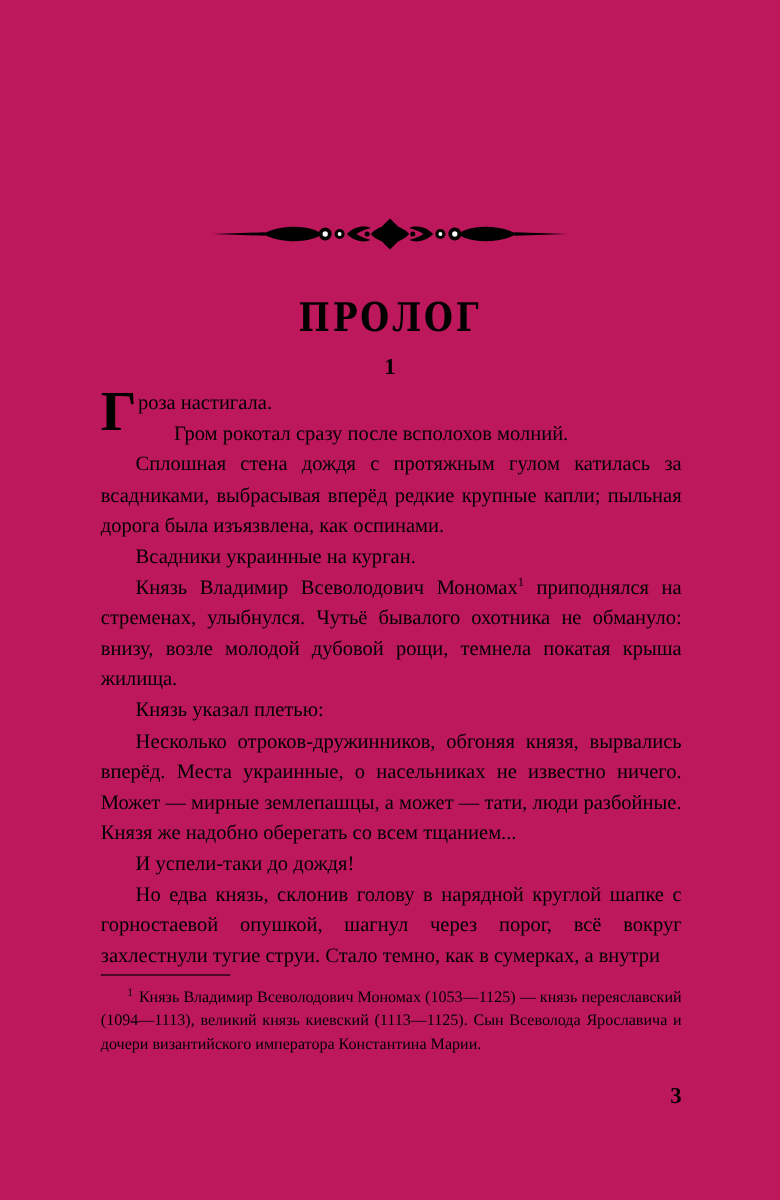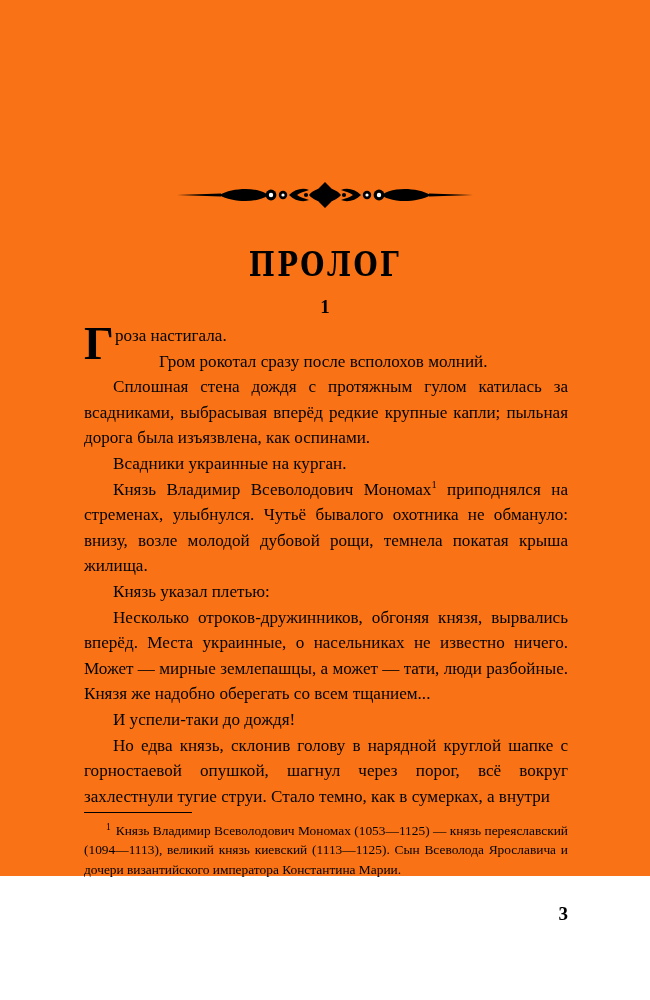--- a/index.html
+++ b/index.html
@@ -12,22 +12,22 @@
     height: 1000px;
     overflow: hidden;
     font-family: "Liberation Serif", "DejaVu Serif", serif;
     color: #000000;
     -webkit-font-smoothing: antialiased;
   }
 
   .page {
     position: relative;
     width: 650px;
-    height: 876px;
-    background: #f97316;
+    height: 1000px;
+    background: #be185d;
     box-sizing: border-box;
   }
 
   
   .ornament {
     position: absolute;
     left: 0;
     top: 172px;
     width: 650px;
     height: 46px;
@@ -192,21 +192,21 @@
       </g>
     </svg>
   </div>
 
   <h1 class="chapter-title">ПРОЛОГ</h1>
 
   <div class="section-number">1</div>
 
   <div class="body-text">
 
-    <p class="no-indent dropcap-para"><span class="dropcap">Г</span><span>роза настигала.</span><br><span style="margin-left:44px;display:inline-block">Гром рокотал сразу после всполохов молний.</span></p>
+    <p class="no-indent dropcap-para"><span class="dropcap">Г</span><span>роза настигала.</span><br><span style="margin-left:30px;display:inline-block">Гром рокотал сразу после всполохов молний.</span></p>
 
     <p>Сплошная стена дождя с протяжным гулом катилась за всадниками, выбрасывая вперёд редкие крупные капли; пыльная дорога была изъязвлена, как оспинами.</p>
 
     <p>Всадники украинные на курган.</p>
 
     <p><span>Князь Владимир Всеволодович Мономах</span><span class="sup-note">1</span><span> приподнялся на стременах, улыбнулся. Чутьё бывалого охотника не обмануло: внизу, возле молодой дубовой рощи, темнела покатая крыша жилища.</span></p>
 
     <p>Князь указал плетью:</p>
 
 

